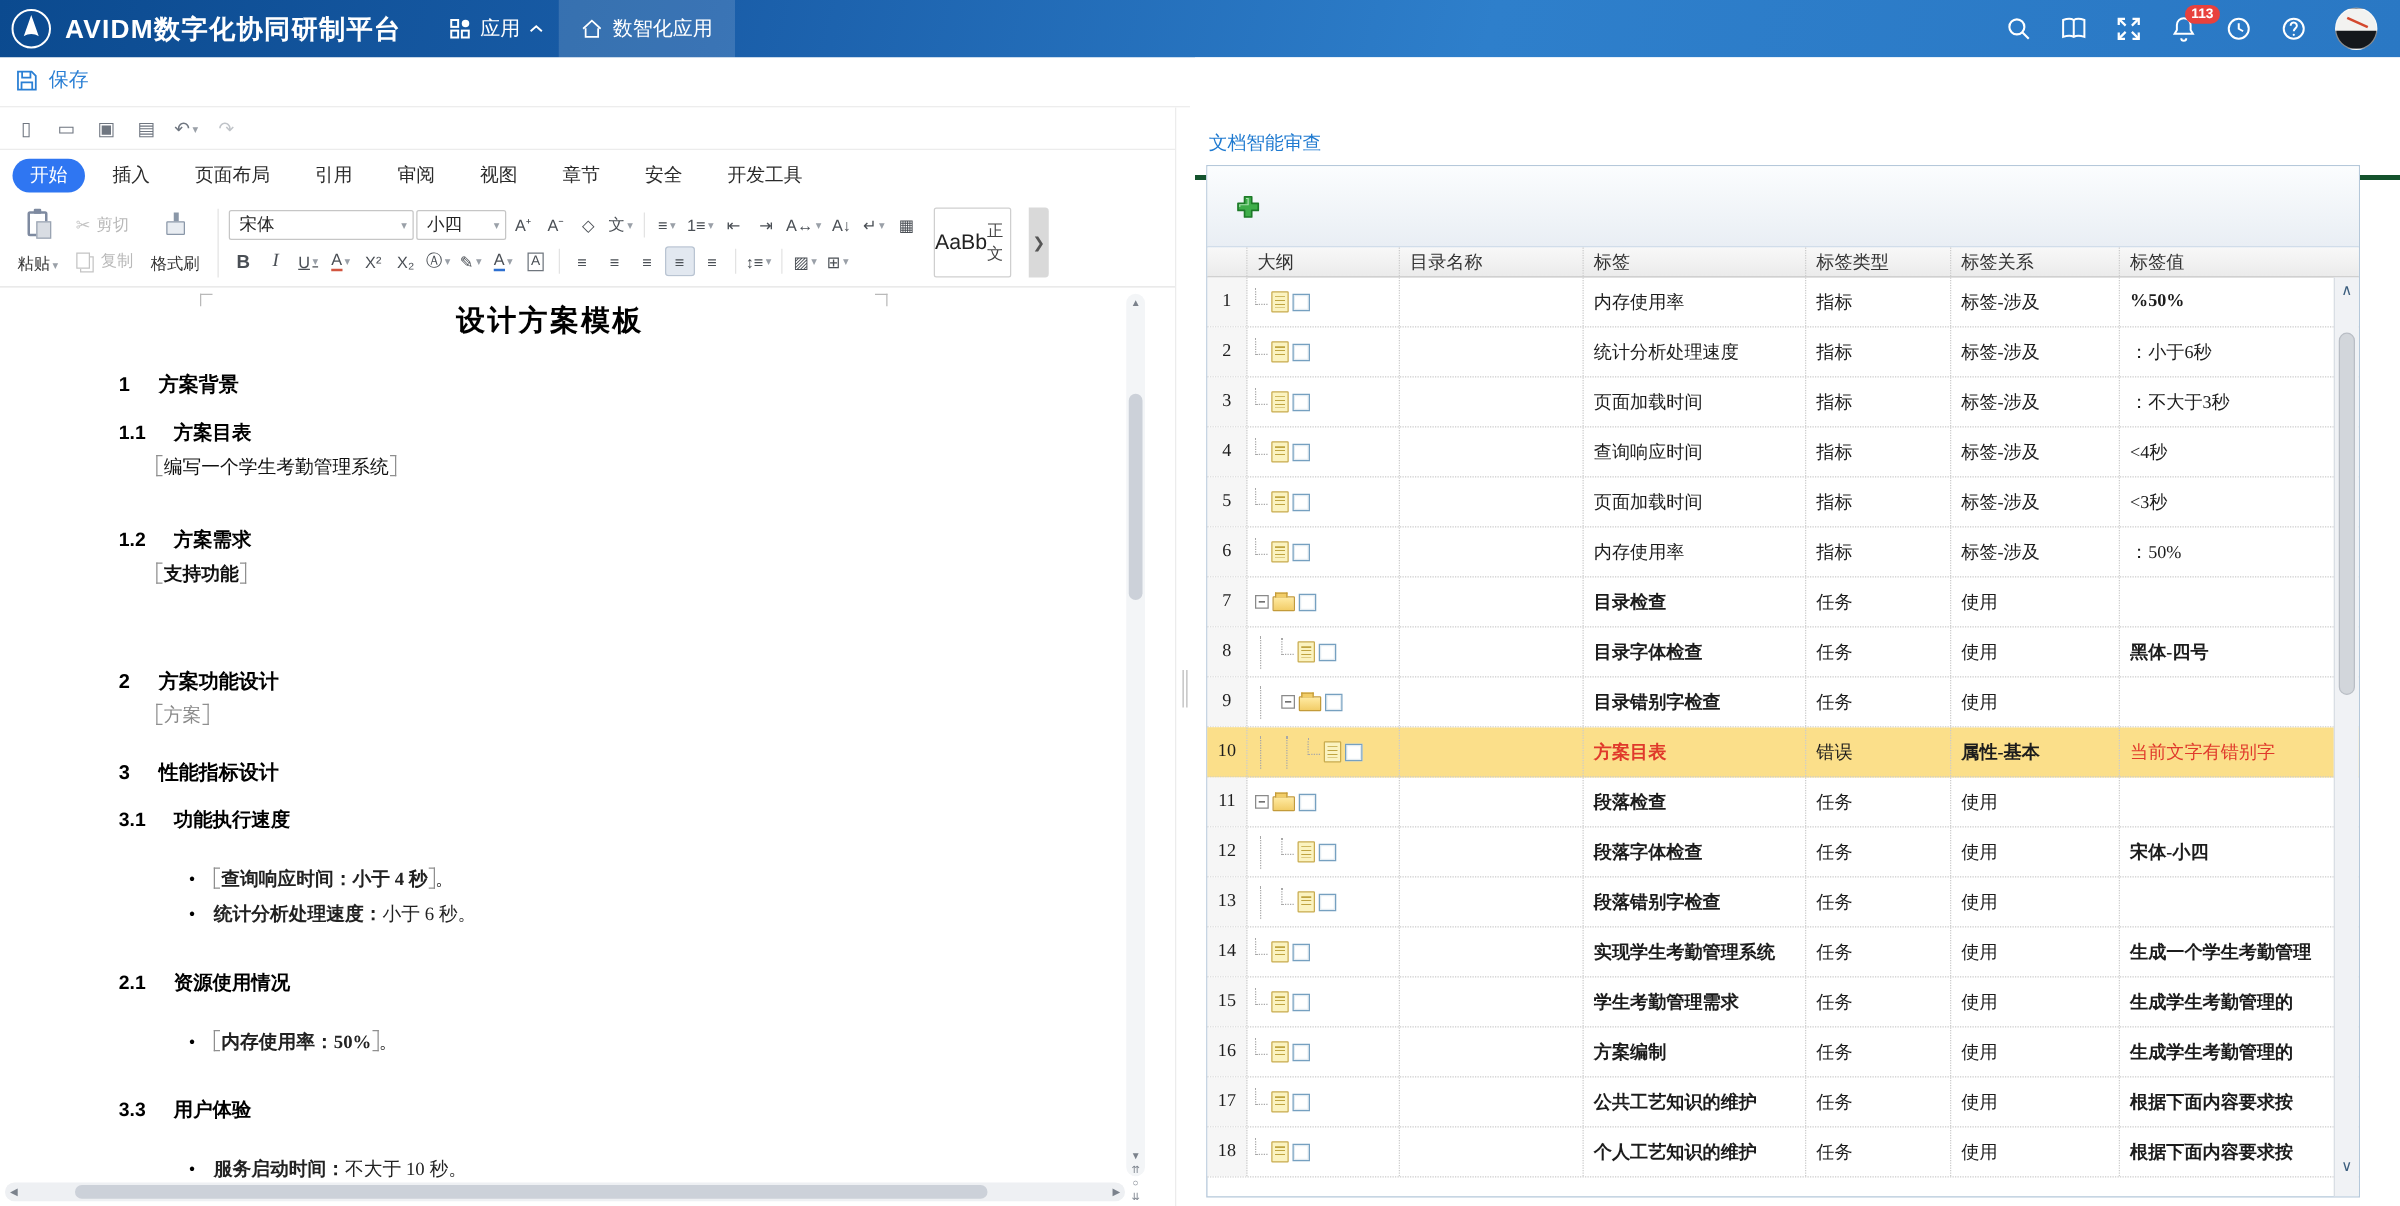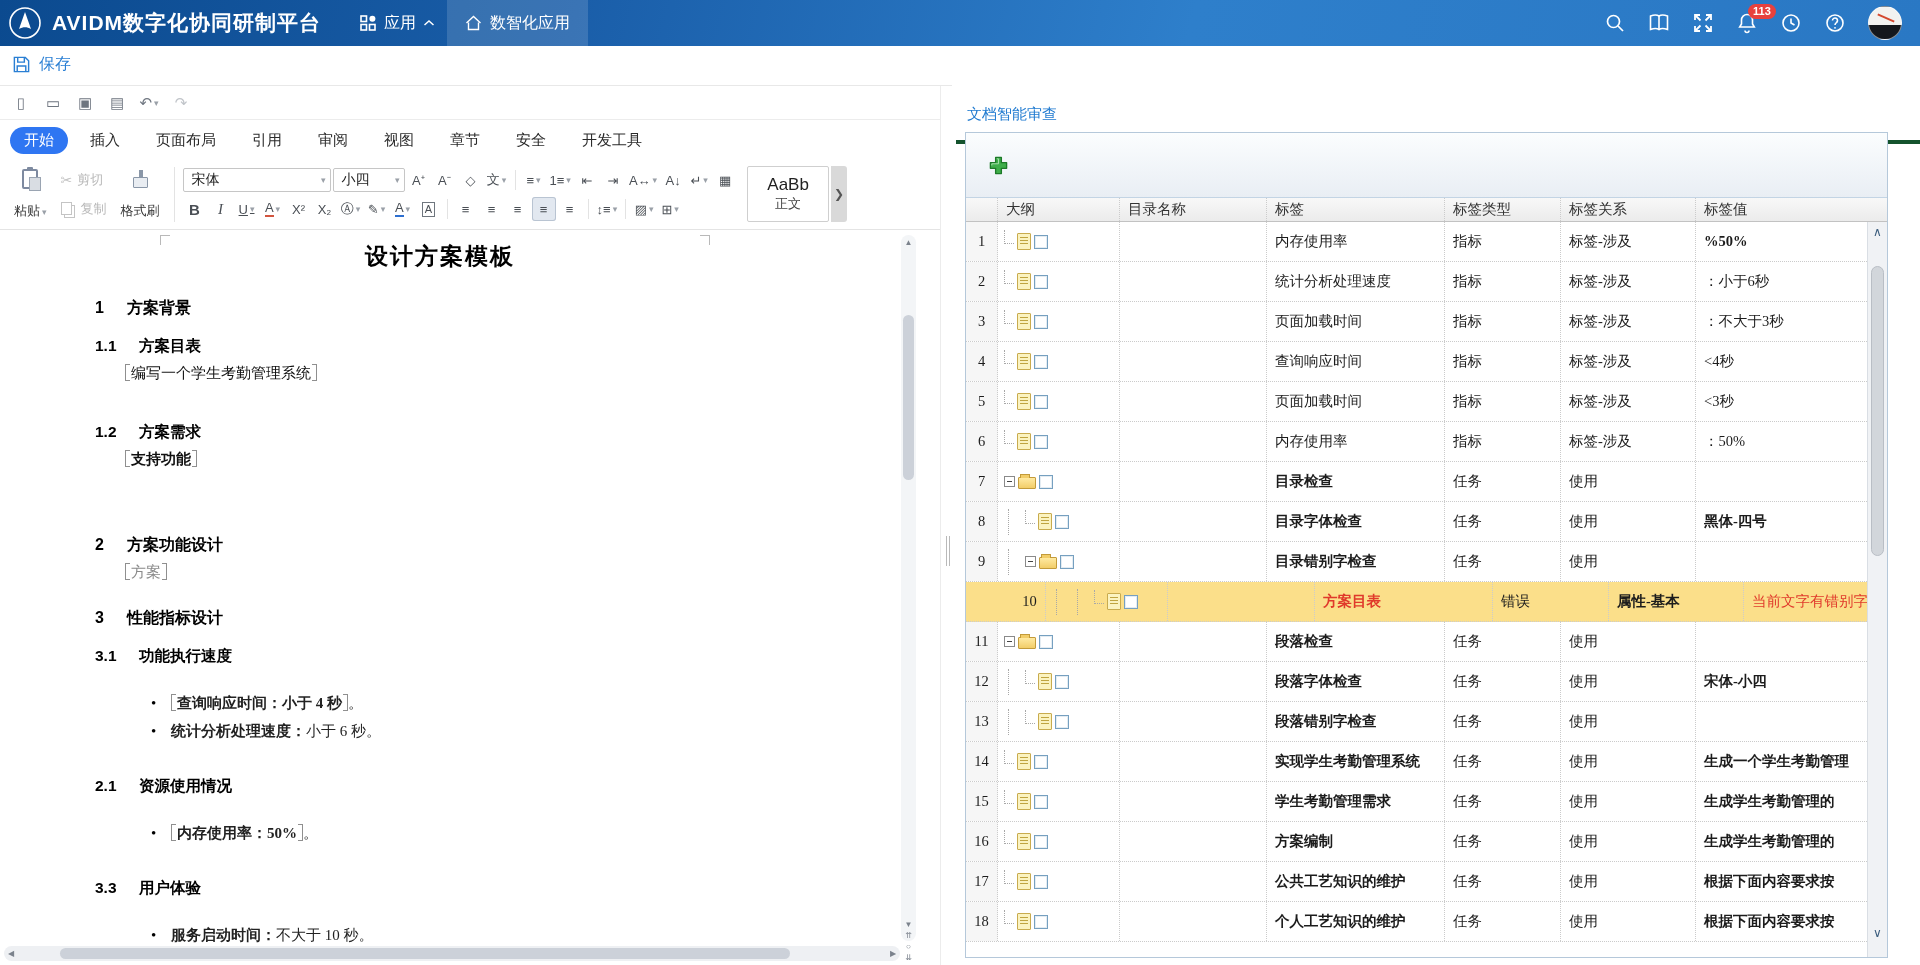--- a/index.html
+++ b/index.html
@@ -64,22 +64,22 @@
   .rbtn{min-width:24px;height:24px;display:inline-flex;align-items:center;justify-content:center;
     font-size:13px;color:#4a4f55;cursor:pointer;border-radius:3px;padding:0 2px;white-space:nowrap;}
   .rbtn.active{background:#e2e8f0;box-shadow:inset 0 0 0 1px #b9c4d2;}
   .rbtn.b{font-weight:bold;font-size:15px;}
   .rbtn.i{font-style:italic;font-family:"Liberation Serif",serif;font-size:15px;}
   .rbtn.u{text-decoration:underline;}
   .rbtn .g.u-red{border-bottom:2px solid #d2553f;line-height:1.05;}
   .rbtn .g.u-blue{border-bottom:2px solid #2d6fd0;line-height:1.05;}
   .rbtn .g.boxed{border:1px solid #6f767e;padding:0 2px;font-size:11px;line-height:13px;}
 
-  .style-box{width:82px;height:56px;border:1px solid #cfcfcf;border-radius:2px;margin:2px 0 0 8px;
-    display:flex;flex-direction:column;align-items:center;justify-content:center;background:#fff;cursor:pointer;}
+  .style-box{width:62px;height:56px;border:1px solid #cfcfcf;border-radius:2px;margin:2px 12px 0 8px;
+    display:flex;flex-direction:row;align-items:center;justify-content:center;background:#fff;cursor:pointer;}
   .style-box .aabb{font-size:17px;color:#222;}
   .style-box .sname{font-size:13px;color:#444;font-family:"Liberation Serif",serif;}
   .expander{width:16px;height:56px;margin:2px 0 0 2px;background:#d9d9d9;border-radius:0 3px 3px 0;
     display:flex;align-items:center;justify-content:center;color:#555;font-size:12px;cursor:pointer;}
 
   
   .doc-area{position:absolute;left:0;top:145px;right:0;bottom:0;background:#fff;overflow:hidden;}
   .corner{position:absolute;top:4px;width:10px;height:10px;border-top:1px solid #b9b9b9;}
   .corner.cl{left:160px;border-left:1px solid #b9b9b9;}
   .corner.cr{left:700px;border-right:1px solid #b9b9b9;}
@@ -128,21 +128,21 @@
   .trow{display:flex;height:40px;align-items:stretch;border-bottom:1px dotted #cbcbcb;}
   .trow.head{height:24px;background:linear-gradient(#f8f8f8,#ebebeb);border-bottom:1px solid #c2c2c2;color:#333;}
   .tcell{flex:none;display:flex;align-items:center;padding:0 8px;border-right:1px dotted #cbcbcb;overflow:hidden;white-space:nowrap;}
   .c0{width:32px;justify-content:center;background:#f6f6f6;padding:0 2px;}
   .head .c0{background:transparent;}
   .c1{width:122px;}.c2{width:147px;}.c3{width:178px;}.c4{width:116px;}.c5{width:135px;}.c6{width:171px;border-right:none;}
   .trow.bold .c3{font-weight:bold;}
   .trow .c6.vb{font-weight:bold;}
   .trow .c5.rb{font-weight:bold;}
   .trow.hl{background:#fbdf8a;}
-  .trow.hl .c0{background:#fbdf8a;margin-left:48px;}
+  .trow.hl .c0{background:#fbdf8a;}
   .red{color:#e0392b !important;}
 
   
   .tree{gap:3px;padding-left:6px;}
   .vline{display:inline-block;width:14px;height:26px;border-left:1px dotted #a8a8a8;margin-left:4px;flex:none;}
   .elbow{display:inline-block;width:10px;height:14px;border-left:1px dotted #a8a8a8;border-bottom:1px dotted #a8a8a8;margin-bottom:10px;flex:none;}
   .expand{width:11px;height:11px;border:1px solid #8a8a8a;background:#fff;position:relative;flex:none;cursor:pointer;}
   .expand::after{content:"";position:absolute;left:2px;right:2px;top:4px;border-top:1px solid #444;}
   .ic-doc{width:14px;height:17px;background:#fbf3c0;border:1px solid #c8ab4e;border-radius:1px;position:relative;flex:none;}
   .ic-doc::after{content:"";position:absolute;left:2px;right:2px;top:3px;height:9px;

